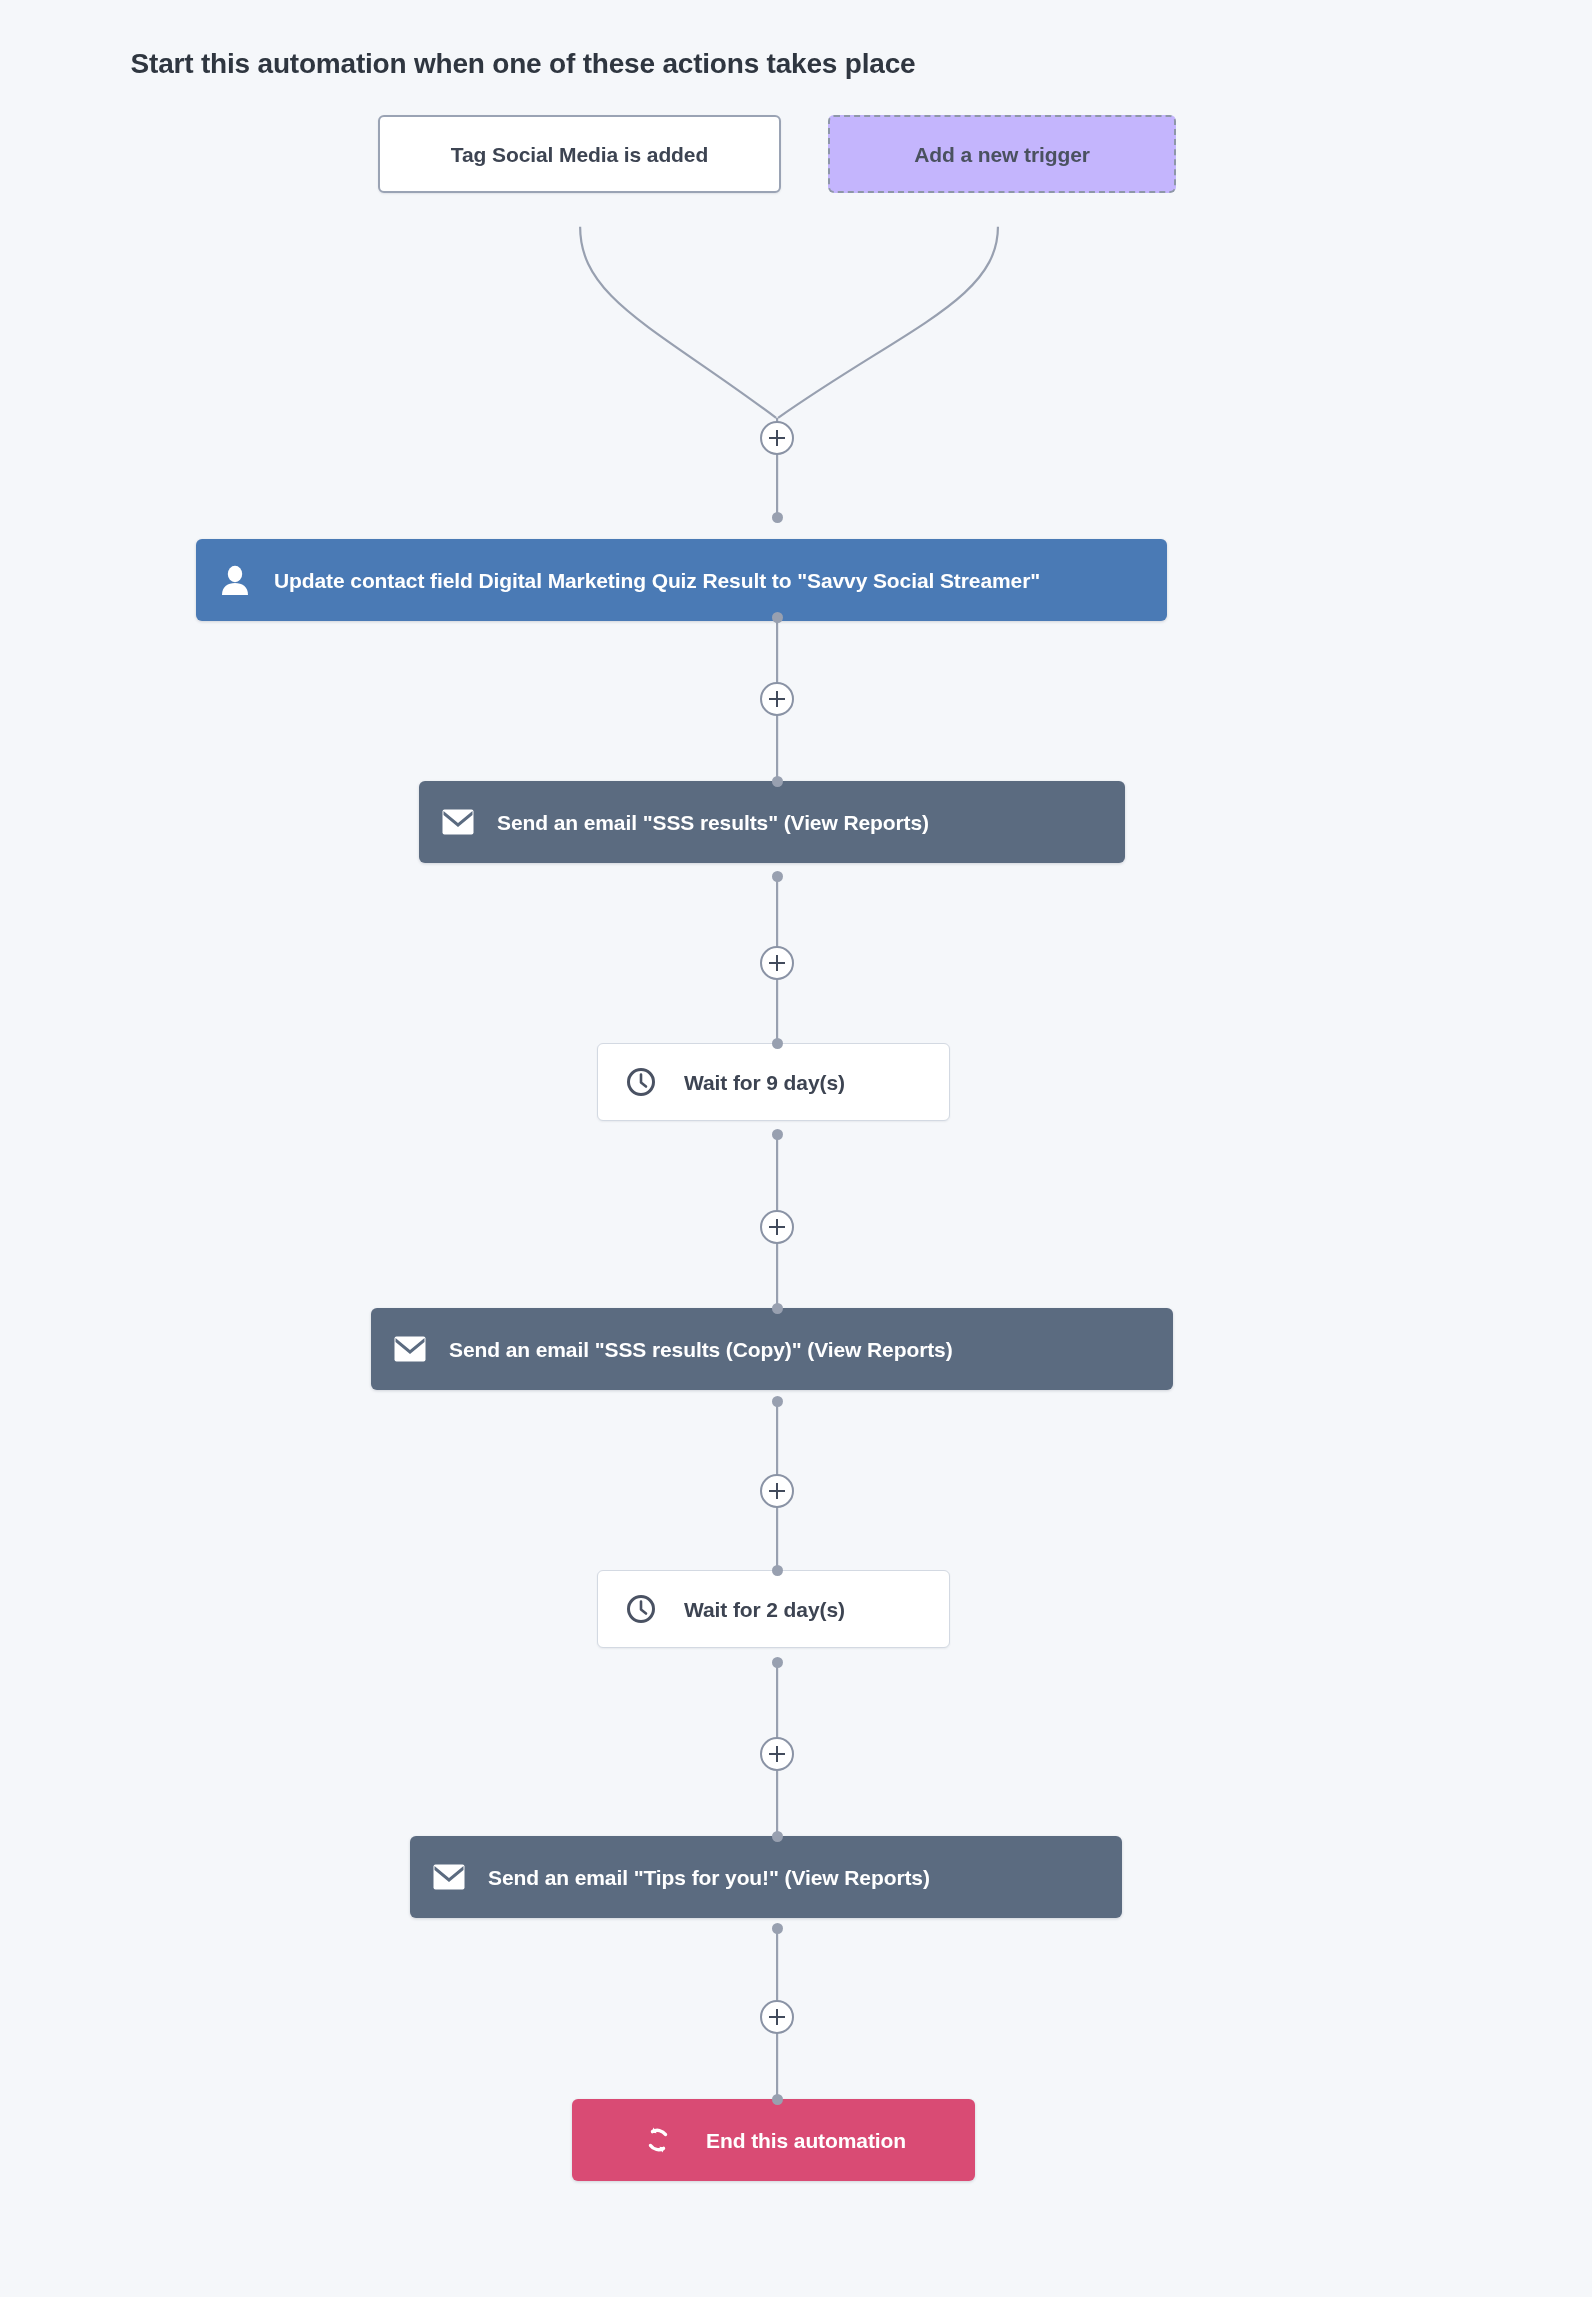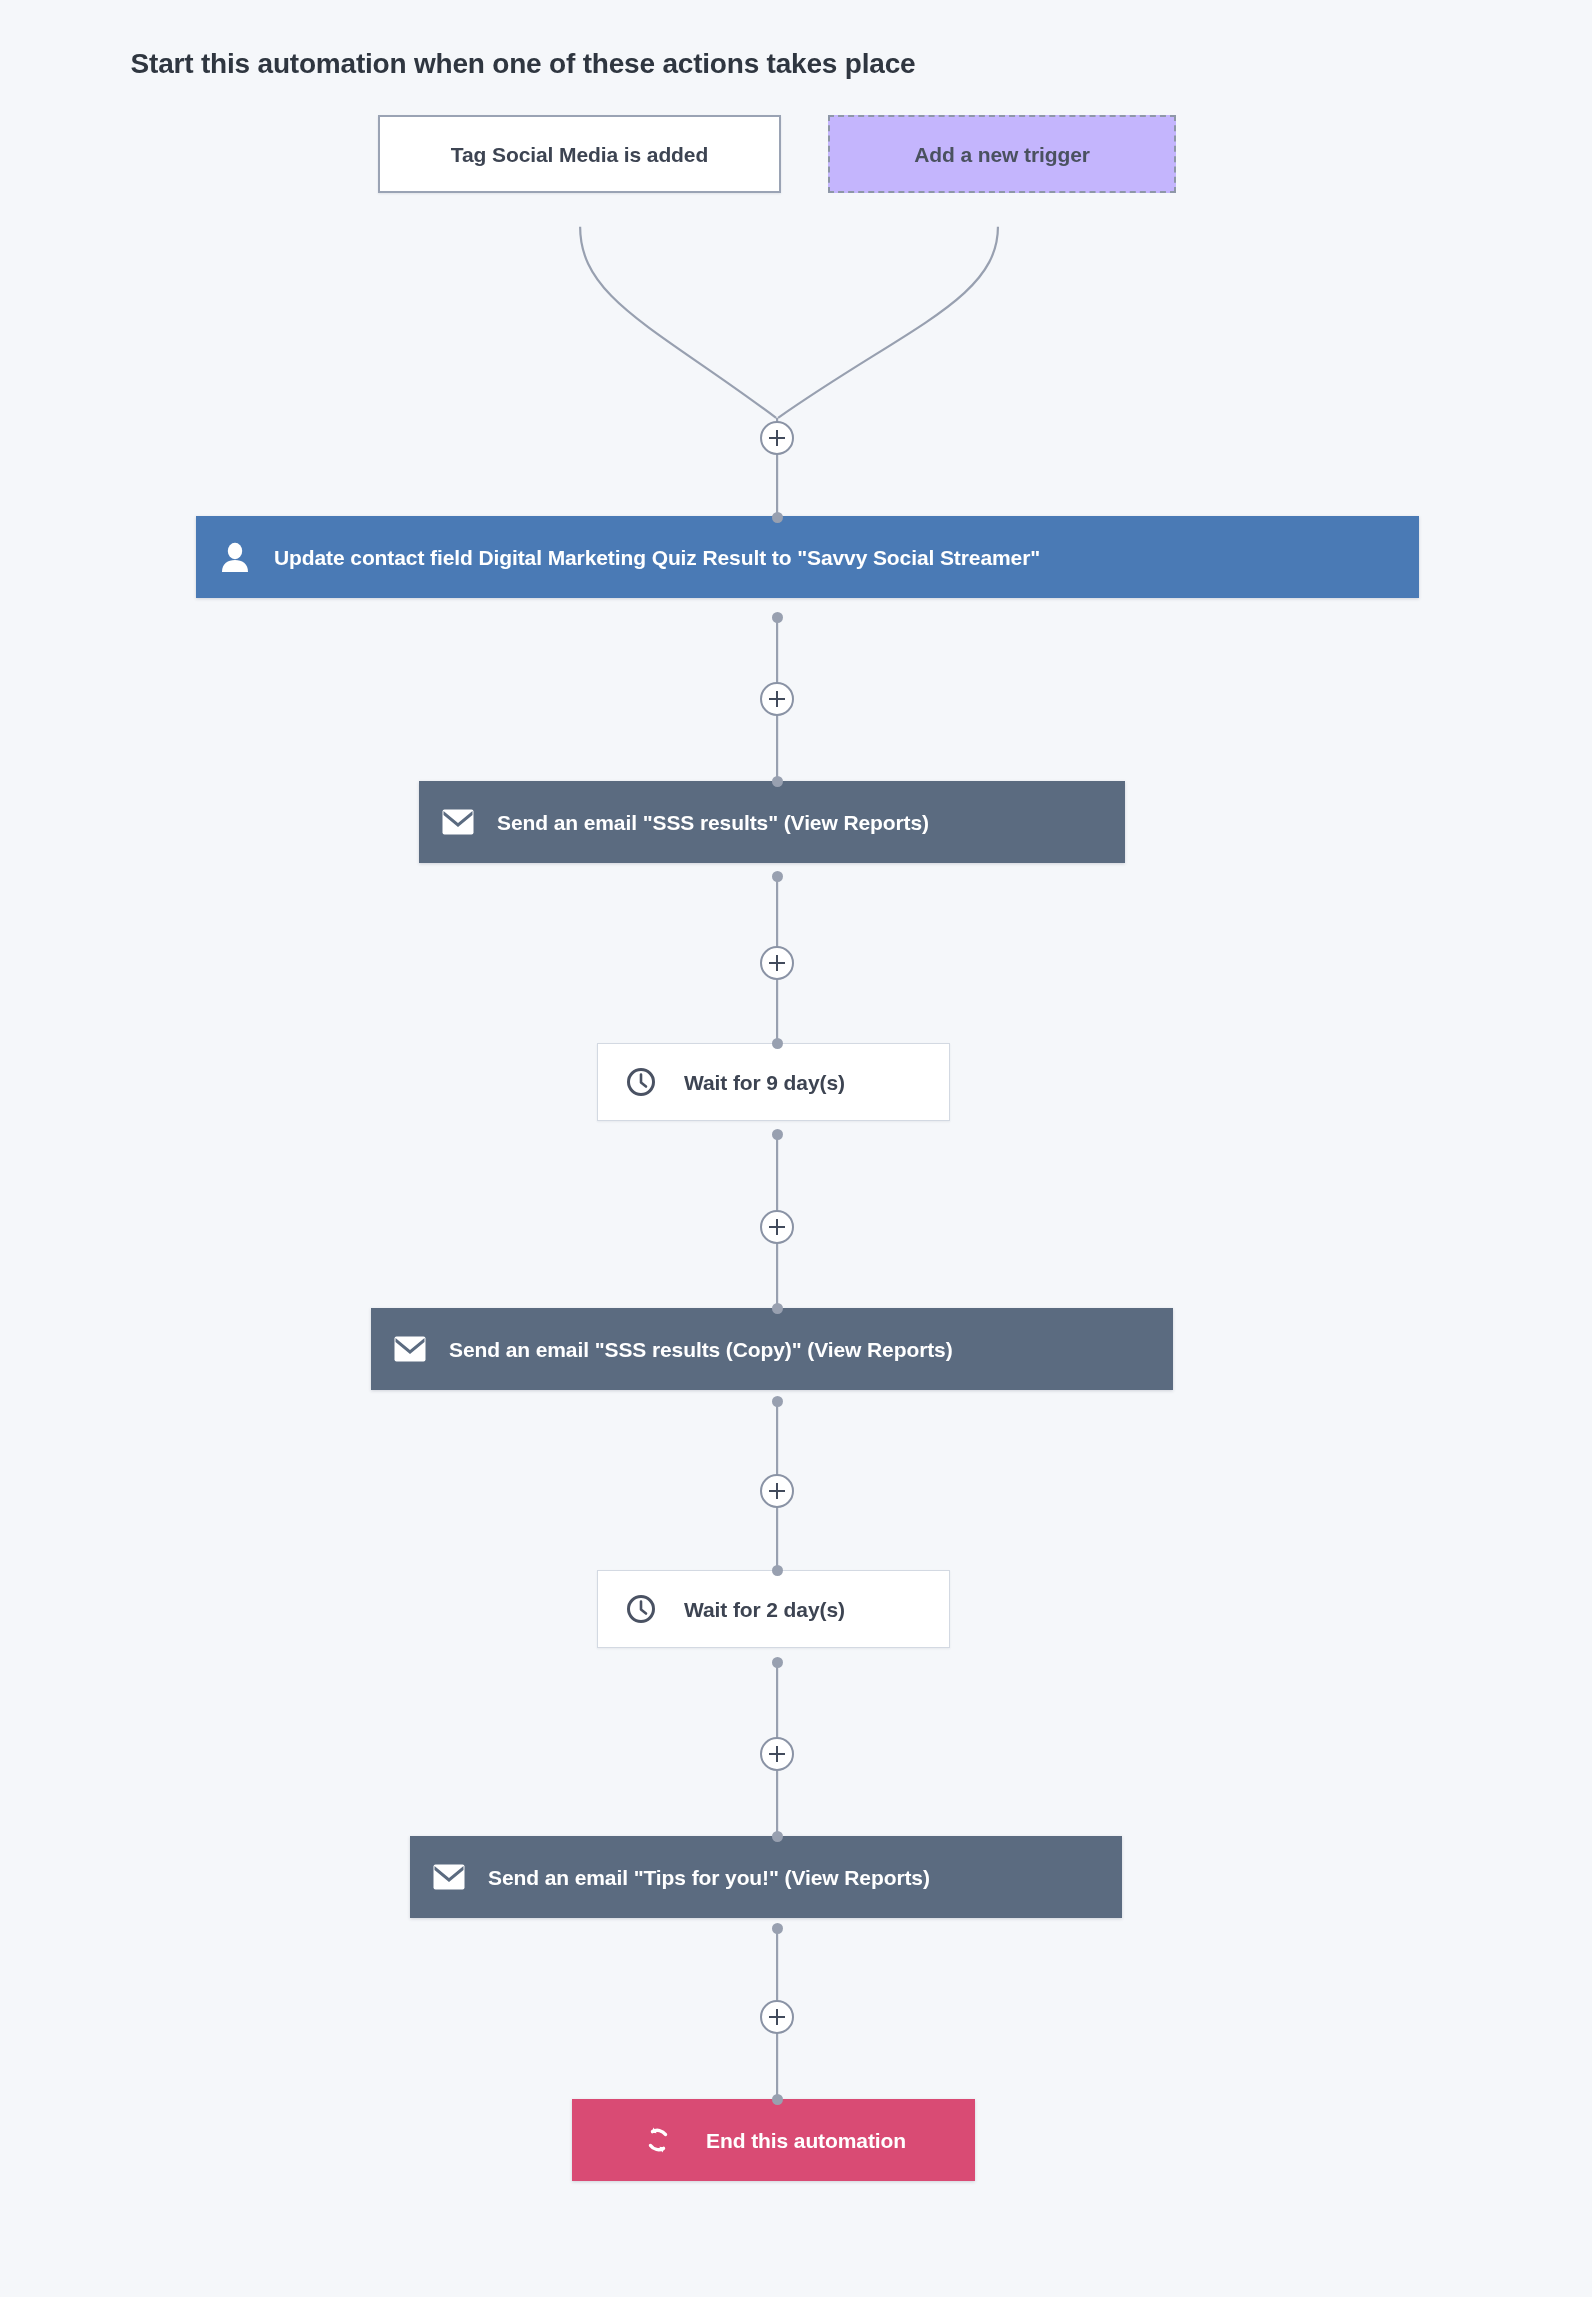--- a/index.html
+++ b/index.html
@@ -48,21 +48,21 @@
     color: #2f3640;
     white-space: nowrap;
   }
   .flow-title { transform: translateX(-273px); }
 
   
   .node {
     position: absolute;
     display: flex;
     align-items: center;
-    border-radius: 0;
+    border-radius: 6px;
     white-space: nowrap;
   }
 
   
   .trigger {
     height: 78px;
     background: #ffffff;
     justify-content: center;
     font-size: 21px;
     font-weight: bold;
@@ -190,21 +190,21 @@
     <span class="node-label">Tag Social Media is added</span>
   </div>
 
   <div class="node trigger dashed" style="left:828px; top:115px; width:348px;">
     <span class="node-label">Add a new trigger</span>
   </div>
 
   <div class="plus-btn" style="left:777px; top:438px;"></div>
 
   <div class="port" style="left:777px; top:517px;"></div>
-  <div class="node action blue" style="left:196px; top:516px; width:1223px;">
+  <div class="node action blue" style="left:196px; top:539px; width:971px;">
     <span class="node-icon">
       <svg width="30" height="32" viewBox="0 0 30 32" xmlns="http://www.w3.org/2000/svg">
         <ellipse cx="15" cy="10" rx="7.2" ry="8.2" fill="#ffffff"></ellipse>
         <path d="M2 31 C2 22.5, 8 19, 15 19 C22 19, 28 22.5, 28 31 Z" fill="#ffffff"></path>
       </svg>
     </span>
     <span class="node-label">Update contact field Digital Marketing Quiz Result to "Savvy Social Streamer"</span>
   </div>
   <div class="port" style="left:777px; top:617px;"></div>
 

